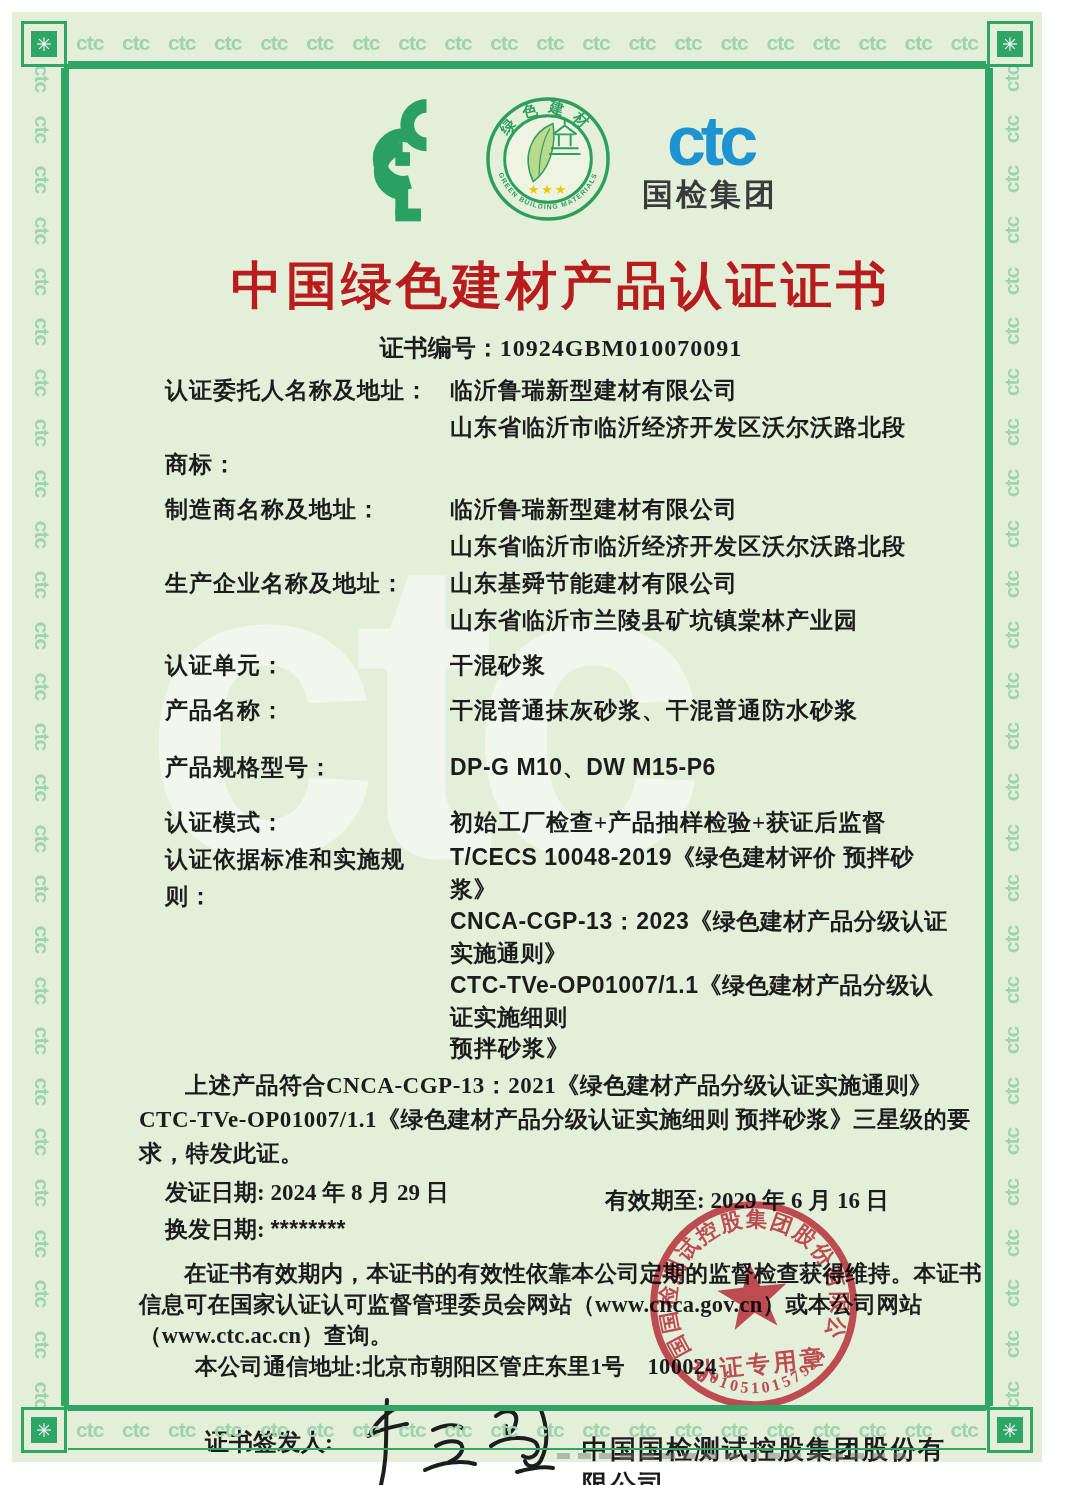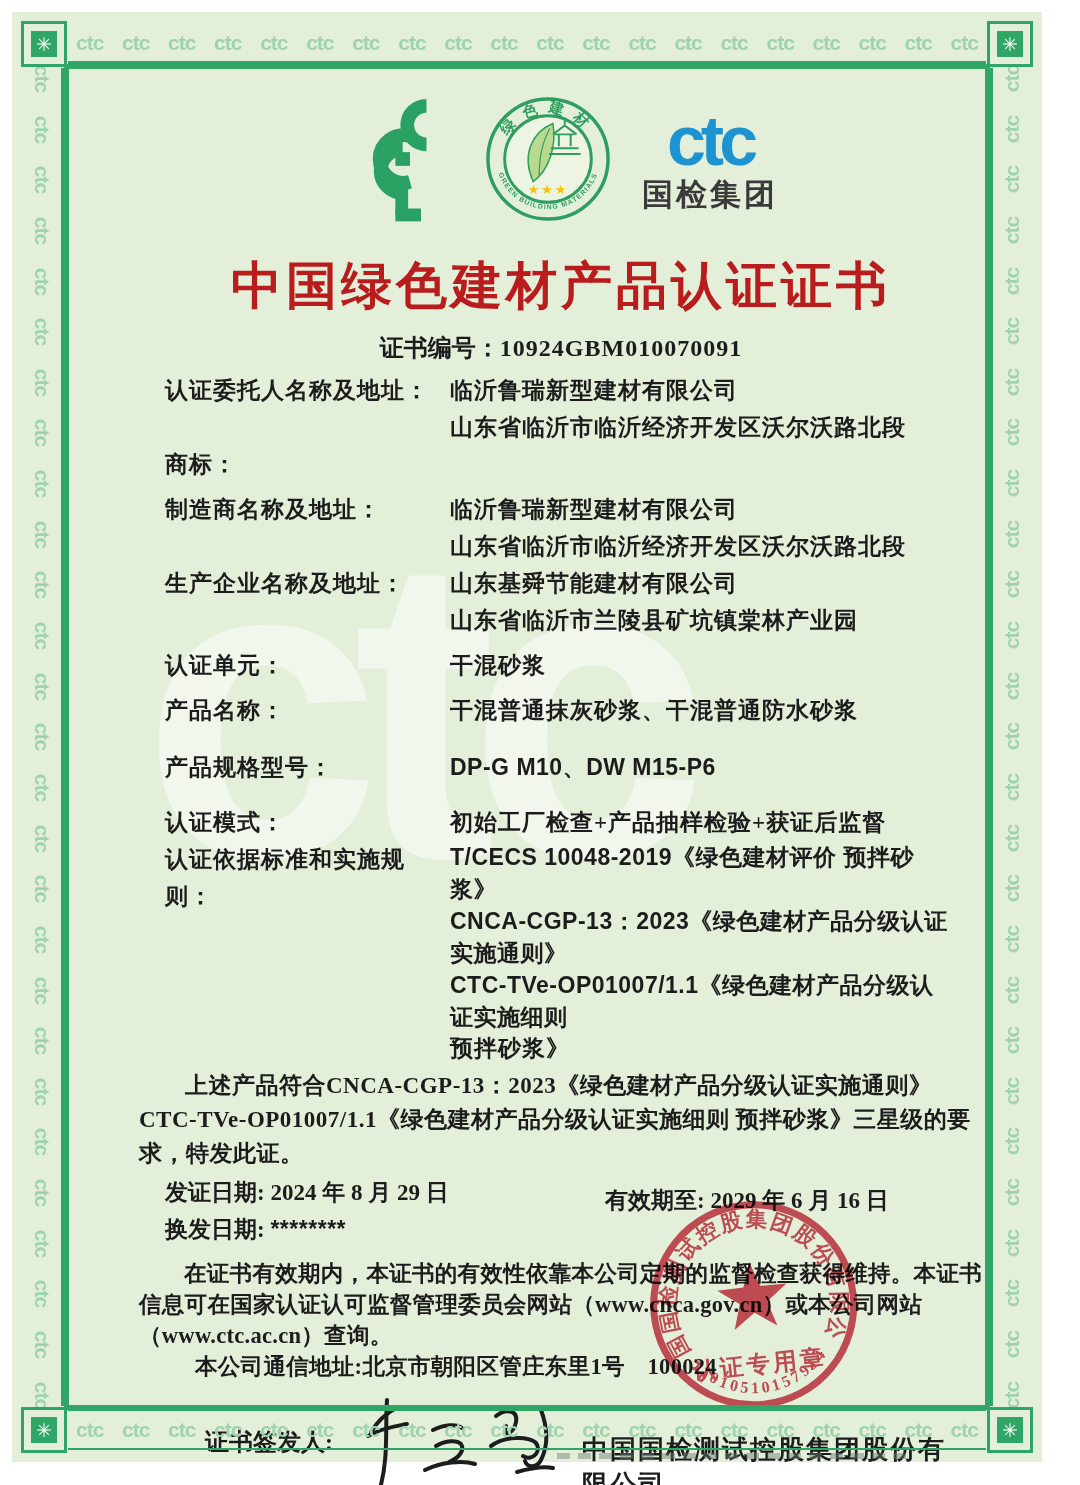--- a/index.html
+++ b/index.html
@@ -308,21 +308,21 @@
         <div class="lbl">认证依据标准和实施规则：</div>
         <div class="val">
           <div class="lat">T/CECS 10048-2019《绿色建材评价 预拌砂浆》</div>
           <div class="lat">CNCA-CGP-13：2023《绿色建材产品分级认证实施通则》</div>
           <div class="lat">CTC-TVe-OP01007/1.1《绿色建材产品分级认证实施细则</div>
           <div>预拌砂浆》</div>
         </div>
       </div>
     </div>
 
-    <div class="statement">上述产品符合CNCA-CGP-13：2023《绿色建材产品分级认证实施通则》CTC-TVe-OP01007/1.1《绿色建材产品分级认证实施细则 预拌砂浆》三星级的要求，特发此证。</div>
+    <div class="statement">上述产品符合CNCA-CGP-13：2021《绿色建材产品分级认证实施通则》CTC-TVe-OP01007/1.1《绿色建材产品分级认证实施细则 预拌砂浆》三星级的要求，特发此证。</div>
 
     <div class="dates">
       <div class="dleft">
         <div><span>发证日期:</span> <span>2024 年 8 月 29 日</span></div>
         <div><span>换发日期:</span> <span class="lat">********</span></div>
       </div>
       <div class="dright"><span>有效期至:</span> <span>2029 年 6 月 16 日</span></div>
     </div>
 
     <div class="footer-note">在证书有效期内，本证书的有效性依靠本公司定期的监督检查获得维持。本证书信息可在国家认证认可监督管理委员会网站（www.cnca.gov.cn）或本公司网站（www.ctc.ac.cn）查询。</div>

